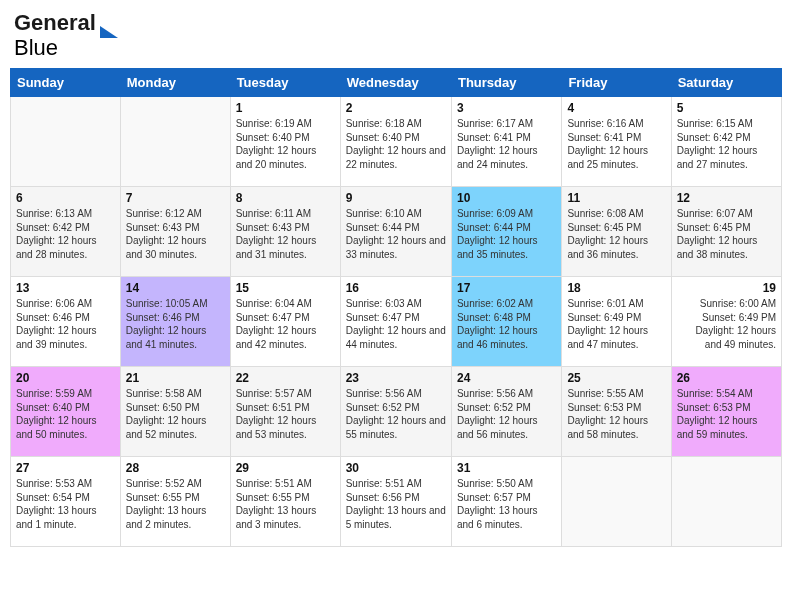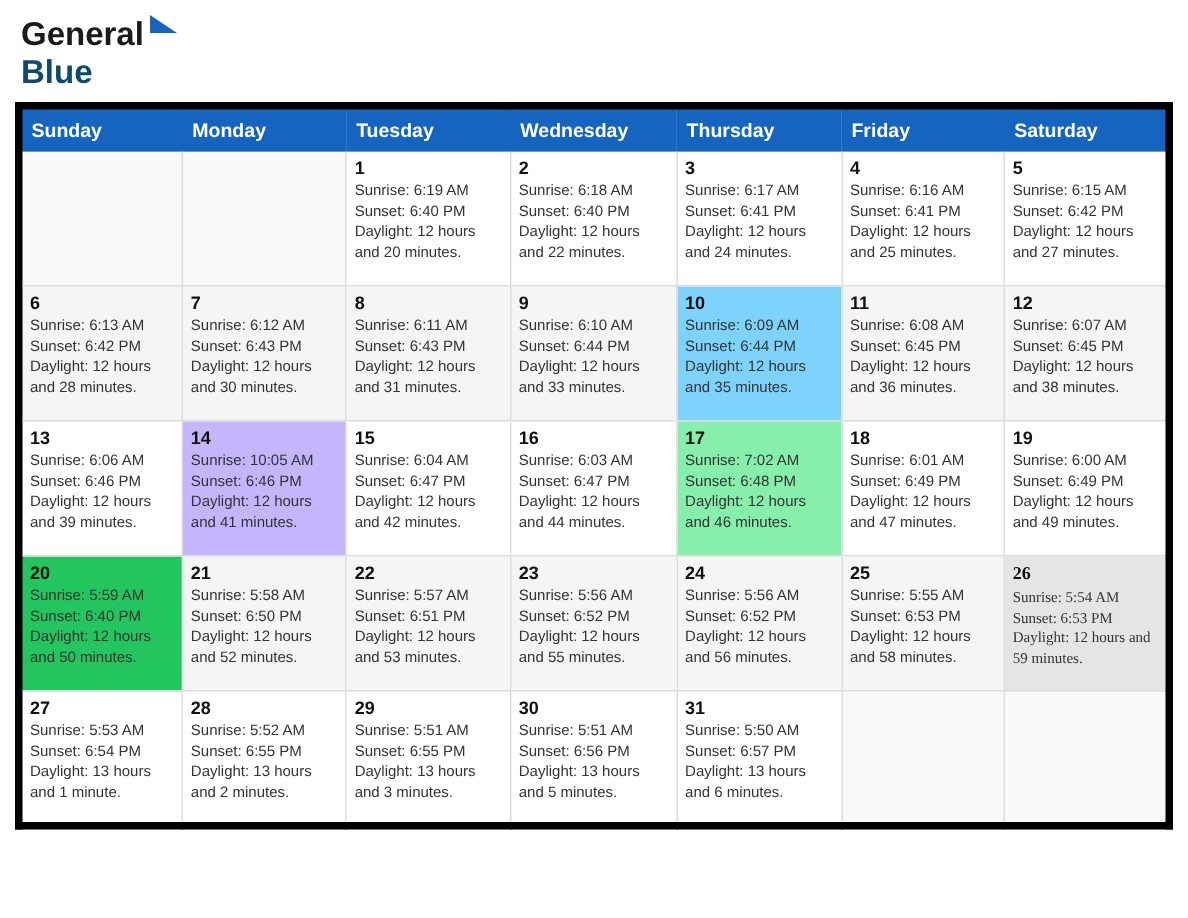--- a/index.html
+++ b/index.html
@@ -17,40 +17,40 @@
       margin-bottom: 8px;
       padding: 0 4px;
     }
     .logo {
       display: flex;
       flex-direction: column;
       align-items: flex-start;
     }
     .logo-row {
       display: flex;
-      align-items: flex-start;
+      align-items: flex-end;
       gap: 2px;
     }
     .title-section {
       text-align: right;
     }
     .month-title {
       font-size: 36px;
       font-weight: bold;
       color: #1a1a1a;
       line-height: 1.1;
     }
     .subtitle {
       font-size: 15px;
       color: #444;
     }
     table {
       width: 100%;
       border-collapse: collapse;
-      border: 5px solid #000000;
+      border: 1px solid #000000;
     }
     th {
       background-color: #1565C0;
       color: #fff;
       font-size: 13px;
       font-weight: bold;
       padding: 6px 6px;
       text-align: left;
       border: 1px solid #1565C0;
     }
@@ -100,21 +100,21 @@
   </style>
 </head>
 <body>
 
 <div class="header">
   <div class="logo">
     <div class="logo-row">
       <span style="font-size:22px;font-weight:bold;color:#1a1a1a;">General</span>
       <span class="logo-arrow"></span>
     </div>
-    <span style="font-size:22px;font-weight:bold;color:#0c4a6e;line-height:1.1;">Blue</span>
+    <span style="font-size:22px;font-weight:normal;color:#000000;line-height:1.1;">Blue</span>
   </div>
   <div class="title-section">
     <div class="month-title"></div>
     <div class="subtitle"></div>
   </div>
 </div>
 
 <table>
   <thead>
     <tr>
@@ -224,41 +224,41 @@
           <div class="day-info" style="white-space: pre-line;">Sunrise: 6:04 AM
 Sunset: 6:47 PM
 Daylight: 12 hours and 42 minutes.</div>
         </td>
         <td style="background: rgb(255, 255, 255);">
           <span class="day-num">16</span>
           <div class="day-info" style="white-space: pre-line;">Sunrise: 6:03 AM
 Sunset: 6:47 PM
 Daylight: 12 hours and 44 minutes.</div>
         </td>
-        <td style="background: #86efac;">
+        <td style="background: #7dd3fc;">
           <span class="day-num">17</span>
-          <div class="day-info" style="white-space: pre-line;">Sunrise: 7:02 AM
+          <div class="day-info" style="white-space: pre-line;">Sunrise: 6:02 AM
 Sunset: 6:48 PM
 Daylight: 12 hours and 46 minutes.</div>
         </td>
         <td style="background: rgb(255, 255, 255);">
           <span class="day-num">18</span>
           <div class="day-info" style="white-space: pre-line;">Sunrise: 6:01 AM
 Sunset: 6:49 PM
 Daylight: 12 hours and 47 minutes.</div>
         </td>
-        <td style="background: rgb(255, 255, 255);">
+        <td style="background: rgb(255, 255, 255); text-align: right;">
           <span class="day-num">19</span>
           <div class="day-info" style="white-space: pre-line;">Sunrise: 6:00 AM
 Sunset: 6:49 PM
 Daylight: 12 hours and 49 minutes.</div>
         </td>
       </tr>
       <tr>
-        <td style="background: #22c55e;">
+        <td style="background: #f0abfc;">
           <span class="day-num">20</span>
           <div class="day-info" style="white-space: pre-line;">Sunrise: 5:59 AM
 Sunset: 6:40 PM
 Daylight: 12 hours and 50 minutes.</div>
         </td>
         <td style="background: rgb(245, 245, 245);">
           <span class="day-num">21</span>
           <div class="day-info" style="white-space: pre-line;">Sunrise: 5:58 AM
 Sunset: 6:50 PM
 Daylight: 12 hours and 52 minutes.</div>
@@ -280,21 +280,21 @@
           <div class="day-info" style="white-space: pre-line;">Sunrise: 5:56 AM
 Sunset: 6:52 PM
 Daylight: 12 hours and 56 minutes.</div>
         </td>
         <td style="background: rgb(245, 245, 245);">
           <span class="day-num">25</span>
           <div class="day-info" style="white-space: pre-line;">Sunrise: 5:55 AM
 Sunset: 6:53 PM
 Daylight: 12 hours and 58 minutes.</div>
         </td>
-        <td style="background: #e5e5e5; font-family: Liberation Serif, serif;">
+        <td style="background: #f0abfc;">
           <span class="day-num">26</span>
           <div class="day-info" style="white-space: pre-line;">Sunrise: 5:54 AM
 Sunset: 6:53 PM
 Daylight: 12 hours and 59 minutes.</div>
         </td>
       </tr>
       <tr>
         <td style="background: rgb(255, 255, 255);">
           <span class="day-num">27</span>
           <div class="day-info" style="white-space: pre-line;">Sunrise: 5:53 AM

